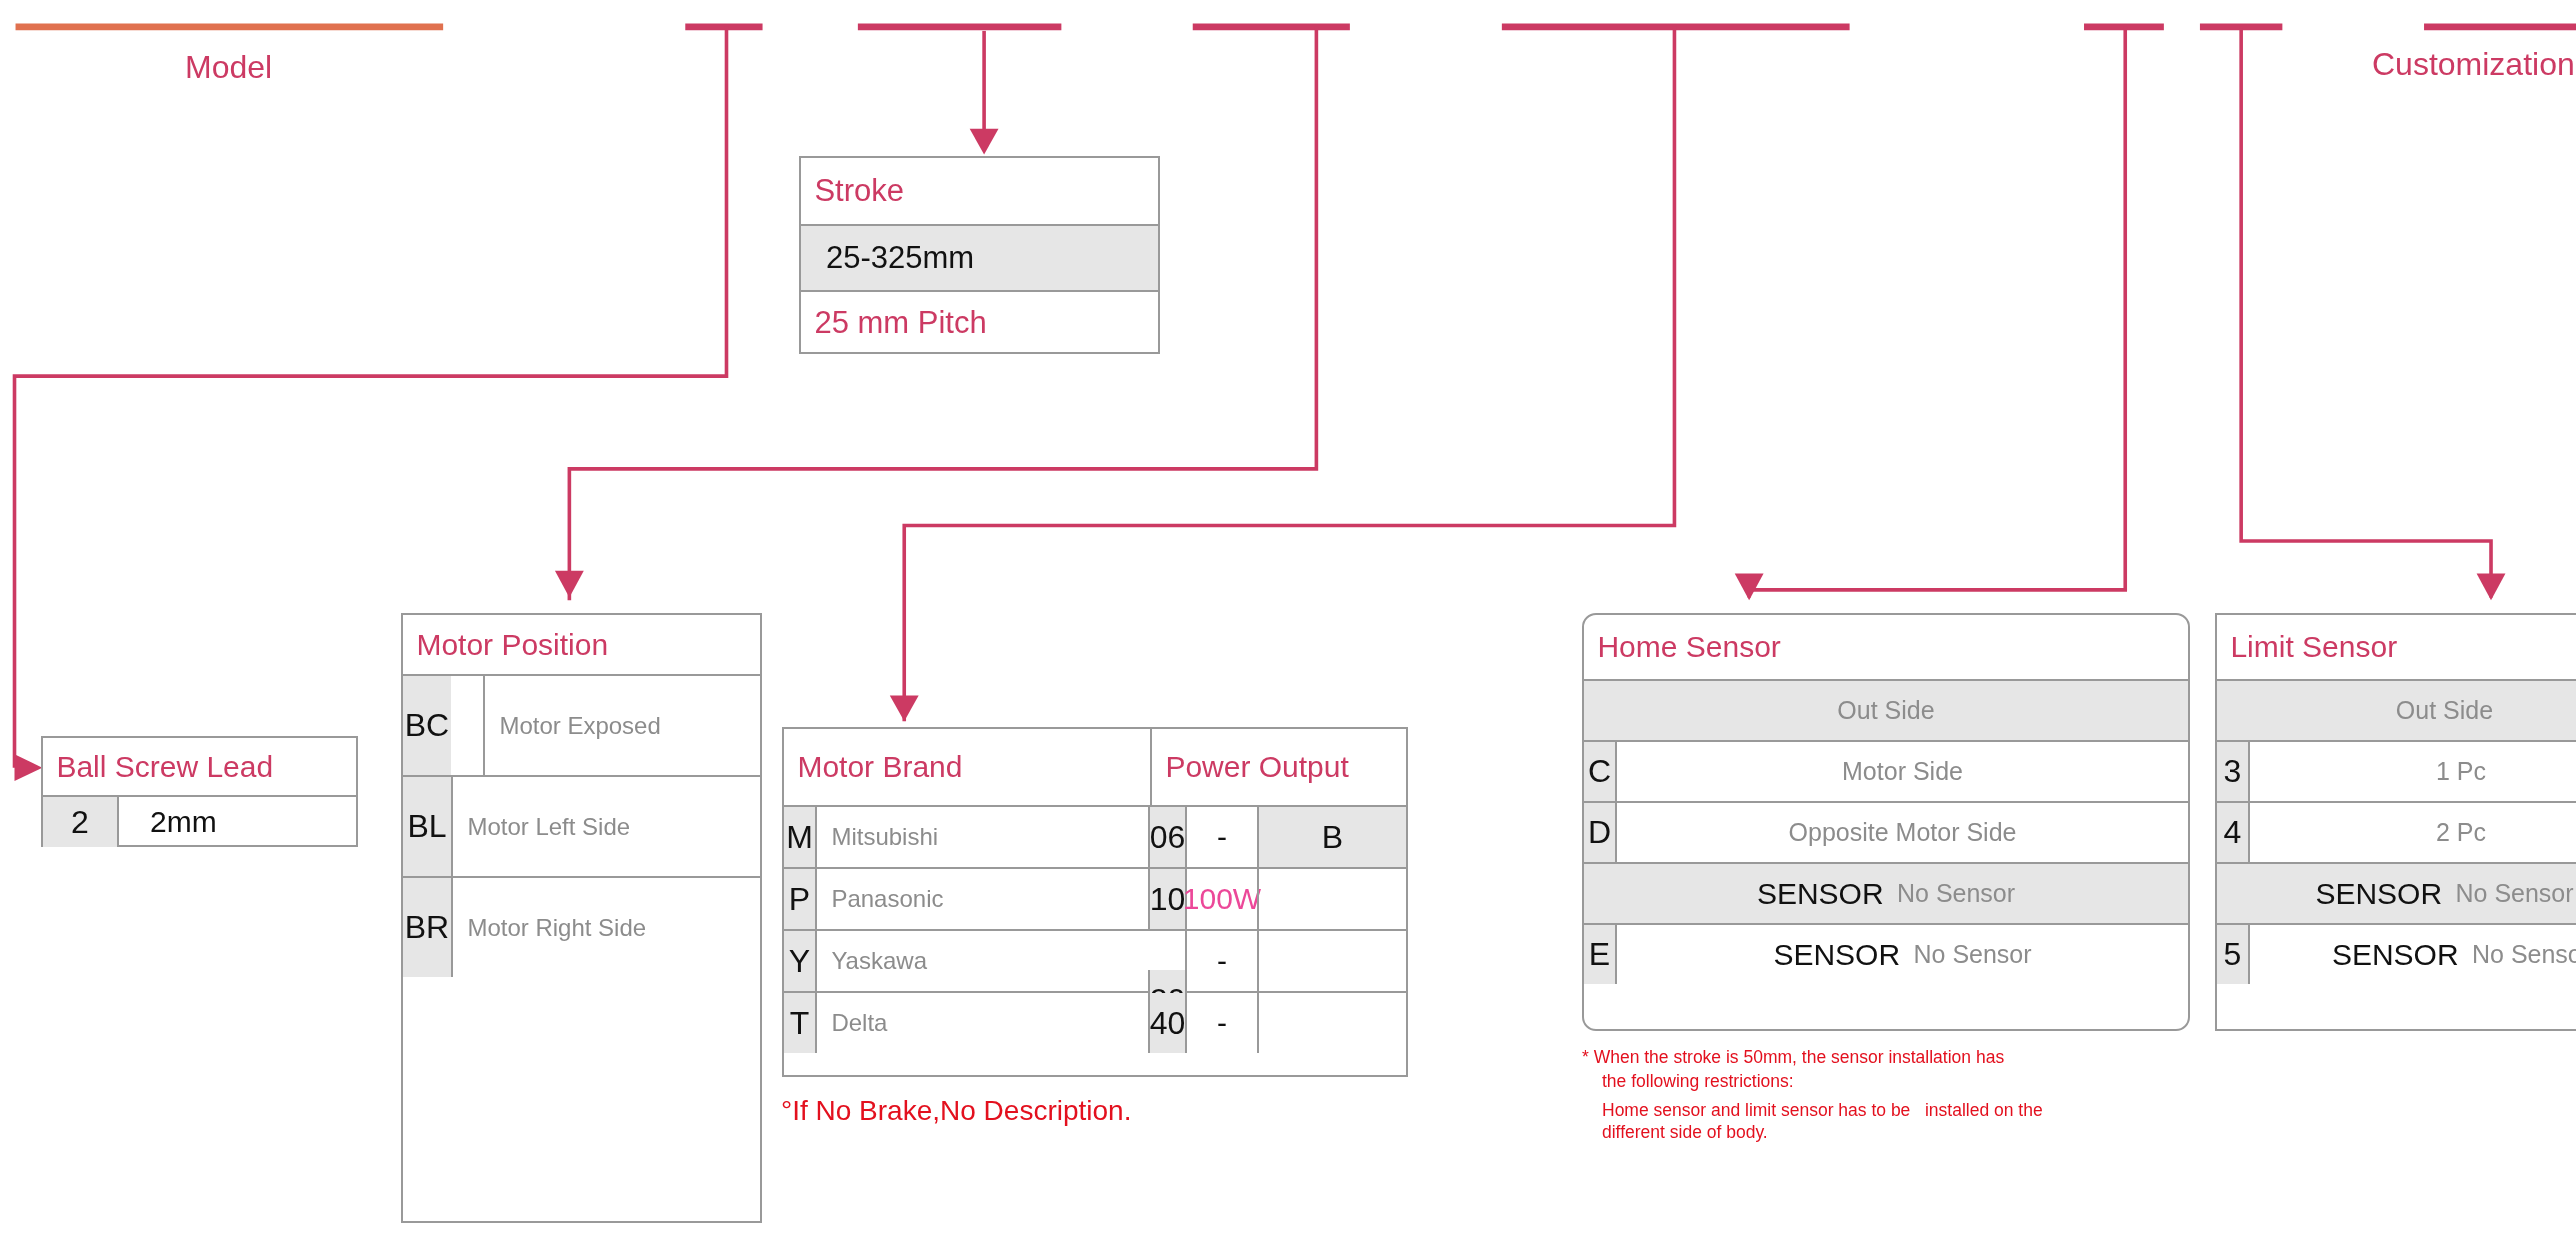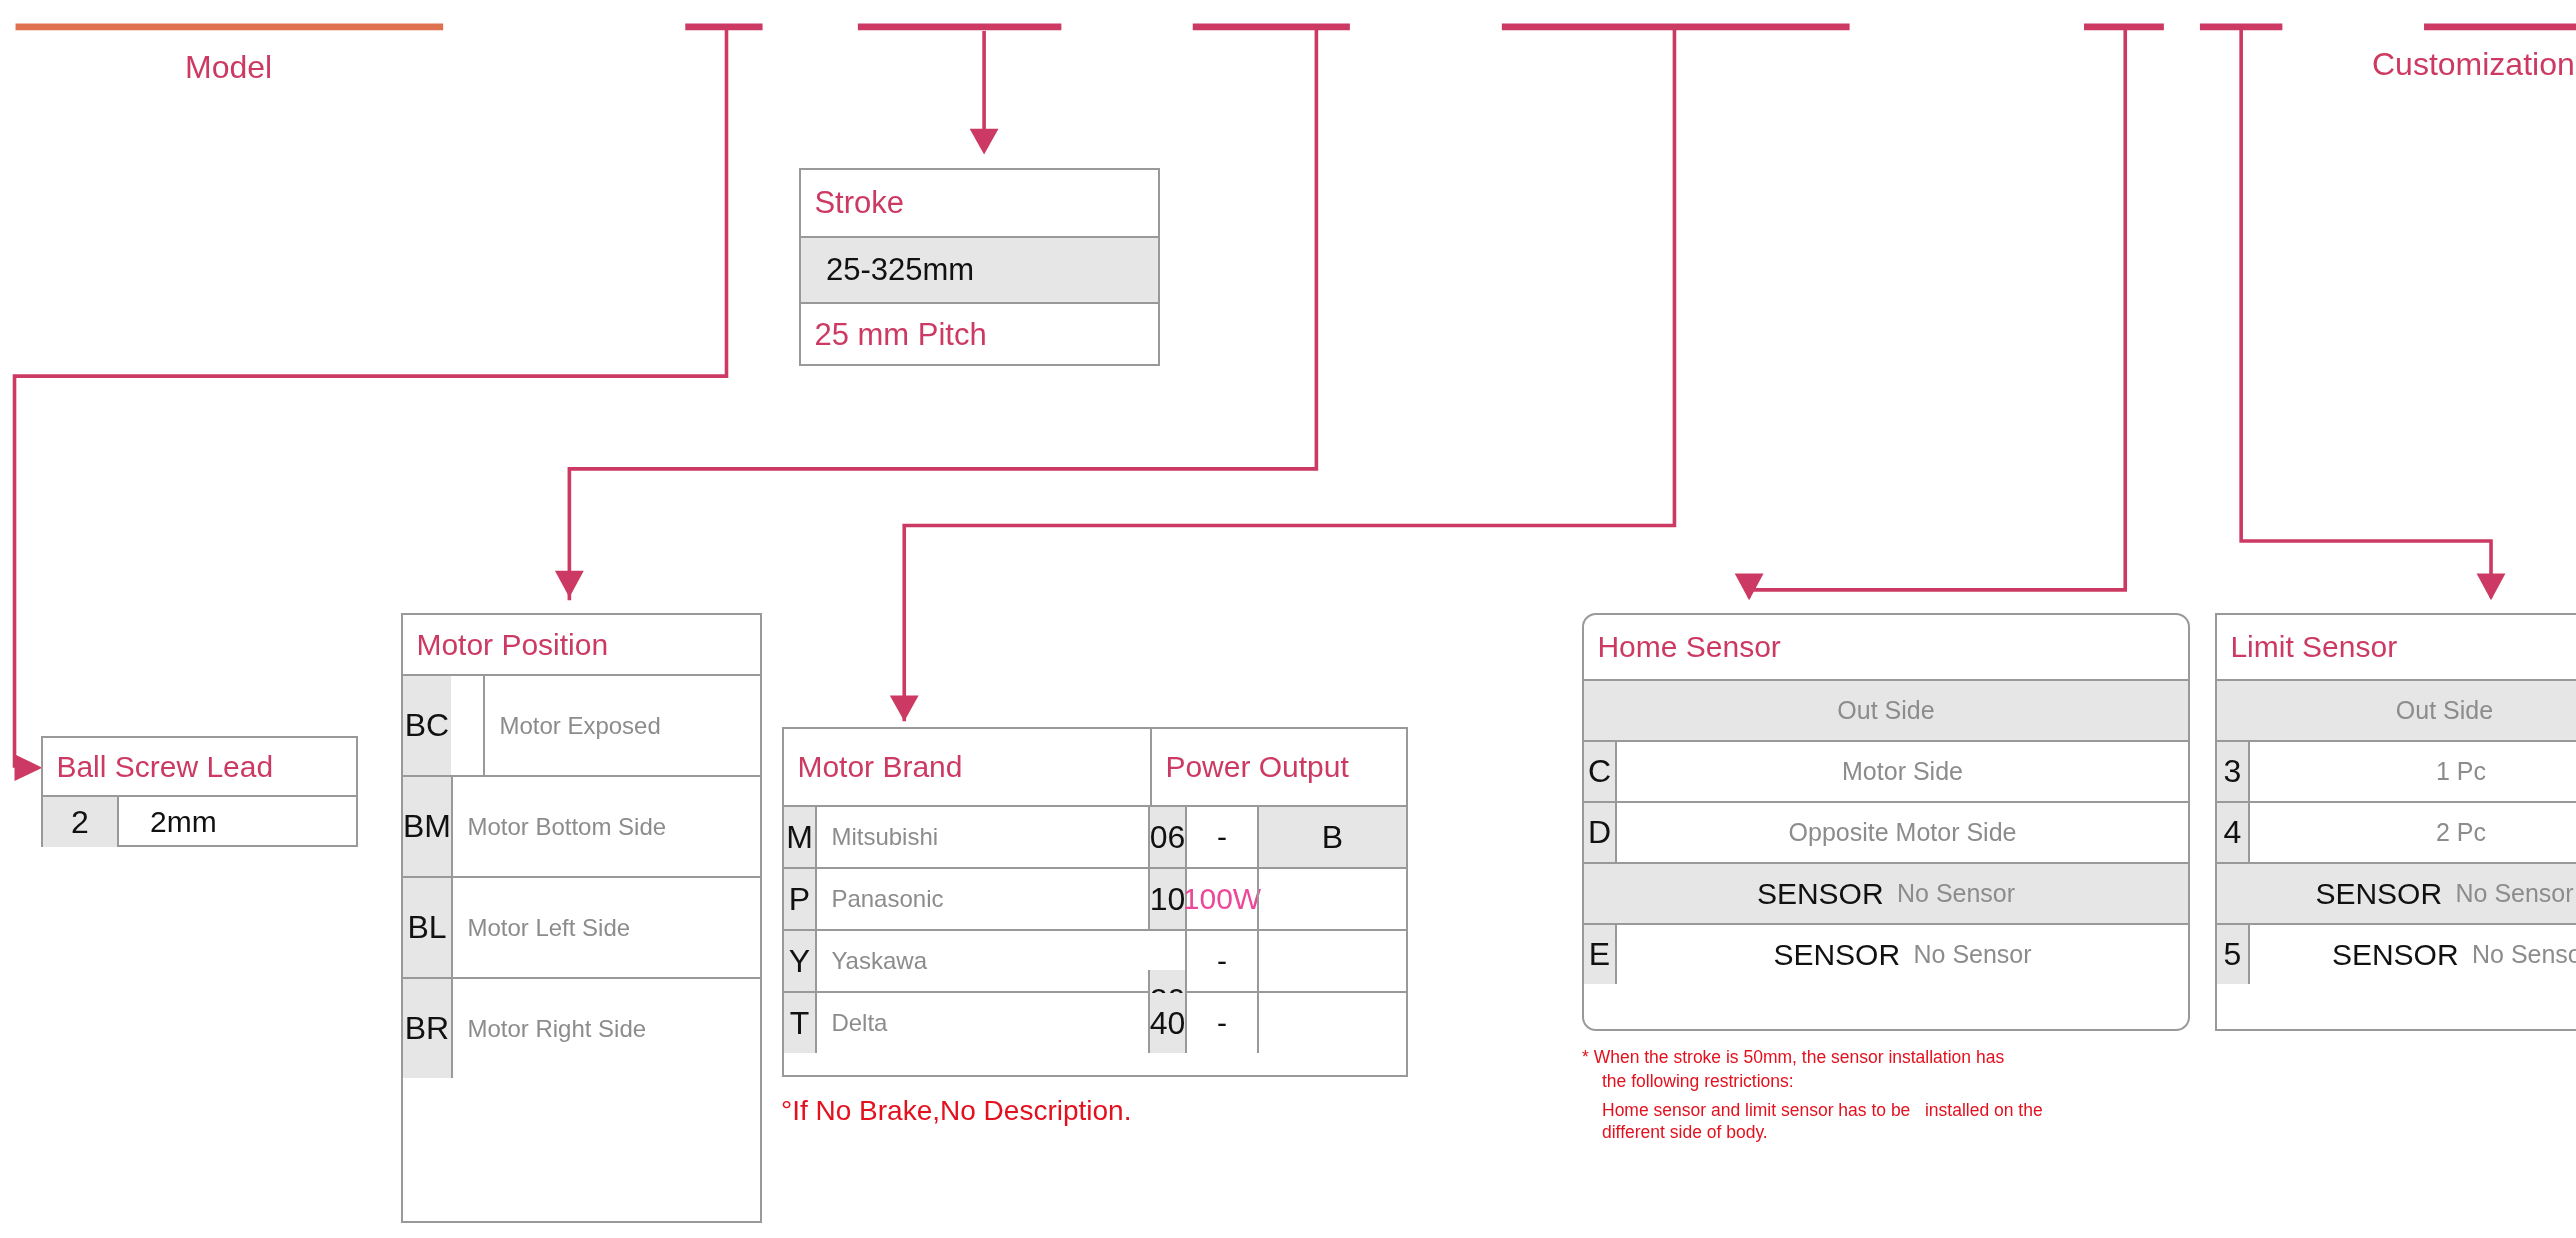--- a/index.html
+++ b/index.html
@@ -59,21 +59,21 @@
       <polygon points="3395,1165 3367,1113 3423,1113"></polygon>
       <polygon points="4835,1165 4807,1113 4863,1113"></polygon>
 
       <polygon points="82,1490 28,1464 28,1516"></polygon>
     </g>
   </svg>
 
   <div class="toplabel" style="left:185px;top:49px;">Model</div>
   <div class="toplabel" style="left:2372px;top:46px;">Customization Order No.</div>
 
-  <div class="box" style="left:799px;top:168px;width:361px;height:198px;">
+  <div class="box" style="left:799px;top:156px;width:361px;height:198px;">
     <div class="hdr" style="height:66px;font-size:31px;">Stroke</div>
     <div class="rowline" style="height:66px;background:#e6e6e6;">
       <div class="cell" style="font-size:31px;color:#111;padding-left:25px;width:100%;">25-325mm</div>
     </div>
     <div class="rowline" style="height:64px;">
       <div class="cell" style="font-size:31px;color:#cc3a63;padding-left:13.4px;width:100%;">25 mm Pitch</div>
     </div>
   </div>
 
   <div class="box" style="left:41px;top:736px;width:317px;height:111px;">
@@ -85,24 +85,20 @@
   </div>
 
   <div class="box" style="left:401px;top:613px;width:361px;height:610px;">
     <div class="hdr" style="height:59px;font-size:30px;">Motor Position</div>
 
     <div class="rowline" style="height:101px;">
       <div class="cell code" style="width:48px;height:100%;">BC</div>
       <div class="cell desc vdiv" style="flex:1;height:100%;margin-left:32px;">Motor Exposed</div>
     </div>
     <div class="rowline" style="height:101px;">
-      <div class="cell code" style="width:48px;height:100%;">BM</div>
-      <div class="cell desc vdiv" style="flex:1;height:100%;">Motor Bottom Side</div>
-    </div>
-    <div class="rowline" style="height:101px;">
       <div class="cell code" style="width:48px;height:100%;">BL</div>
       <div class="cell desc vdiv" style="flex:1;height:100%;">Motor Left Side</div>
     </div>
     <div class="rowline" style="height:101px;">
       <div class="cell code" style="width:48px;height:100%;">BR</div>
       <div class="cell desc vdiv" style="flex:1;height:100%;">Motor Right Side</div>
     </div>
   </div>
 
   <div class="box" style="left:782px;top:727px;width:626px;height:350px;">

